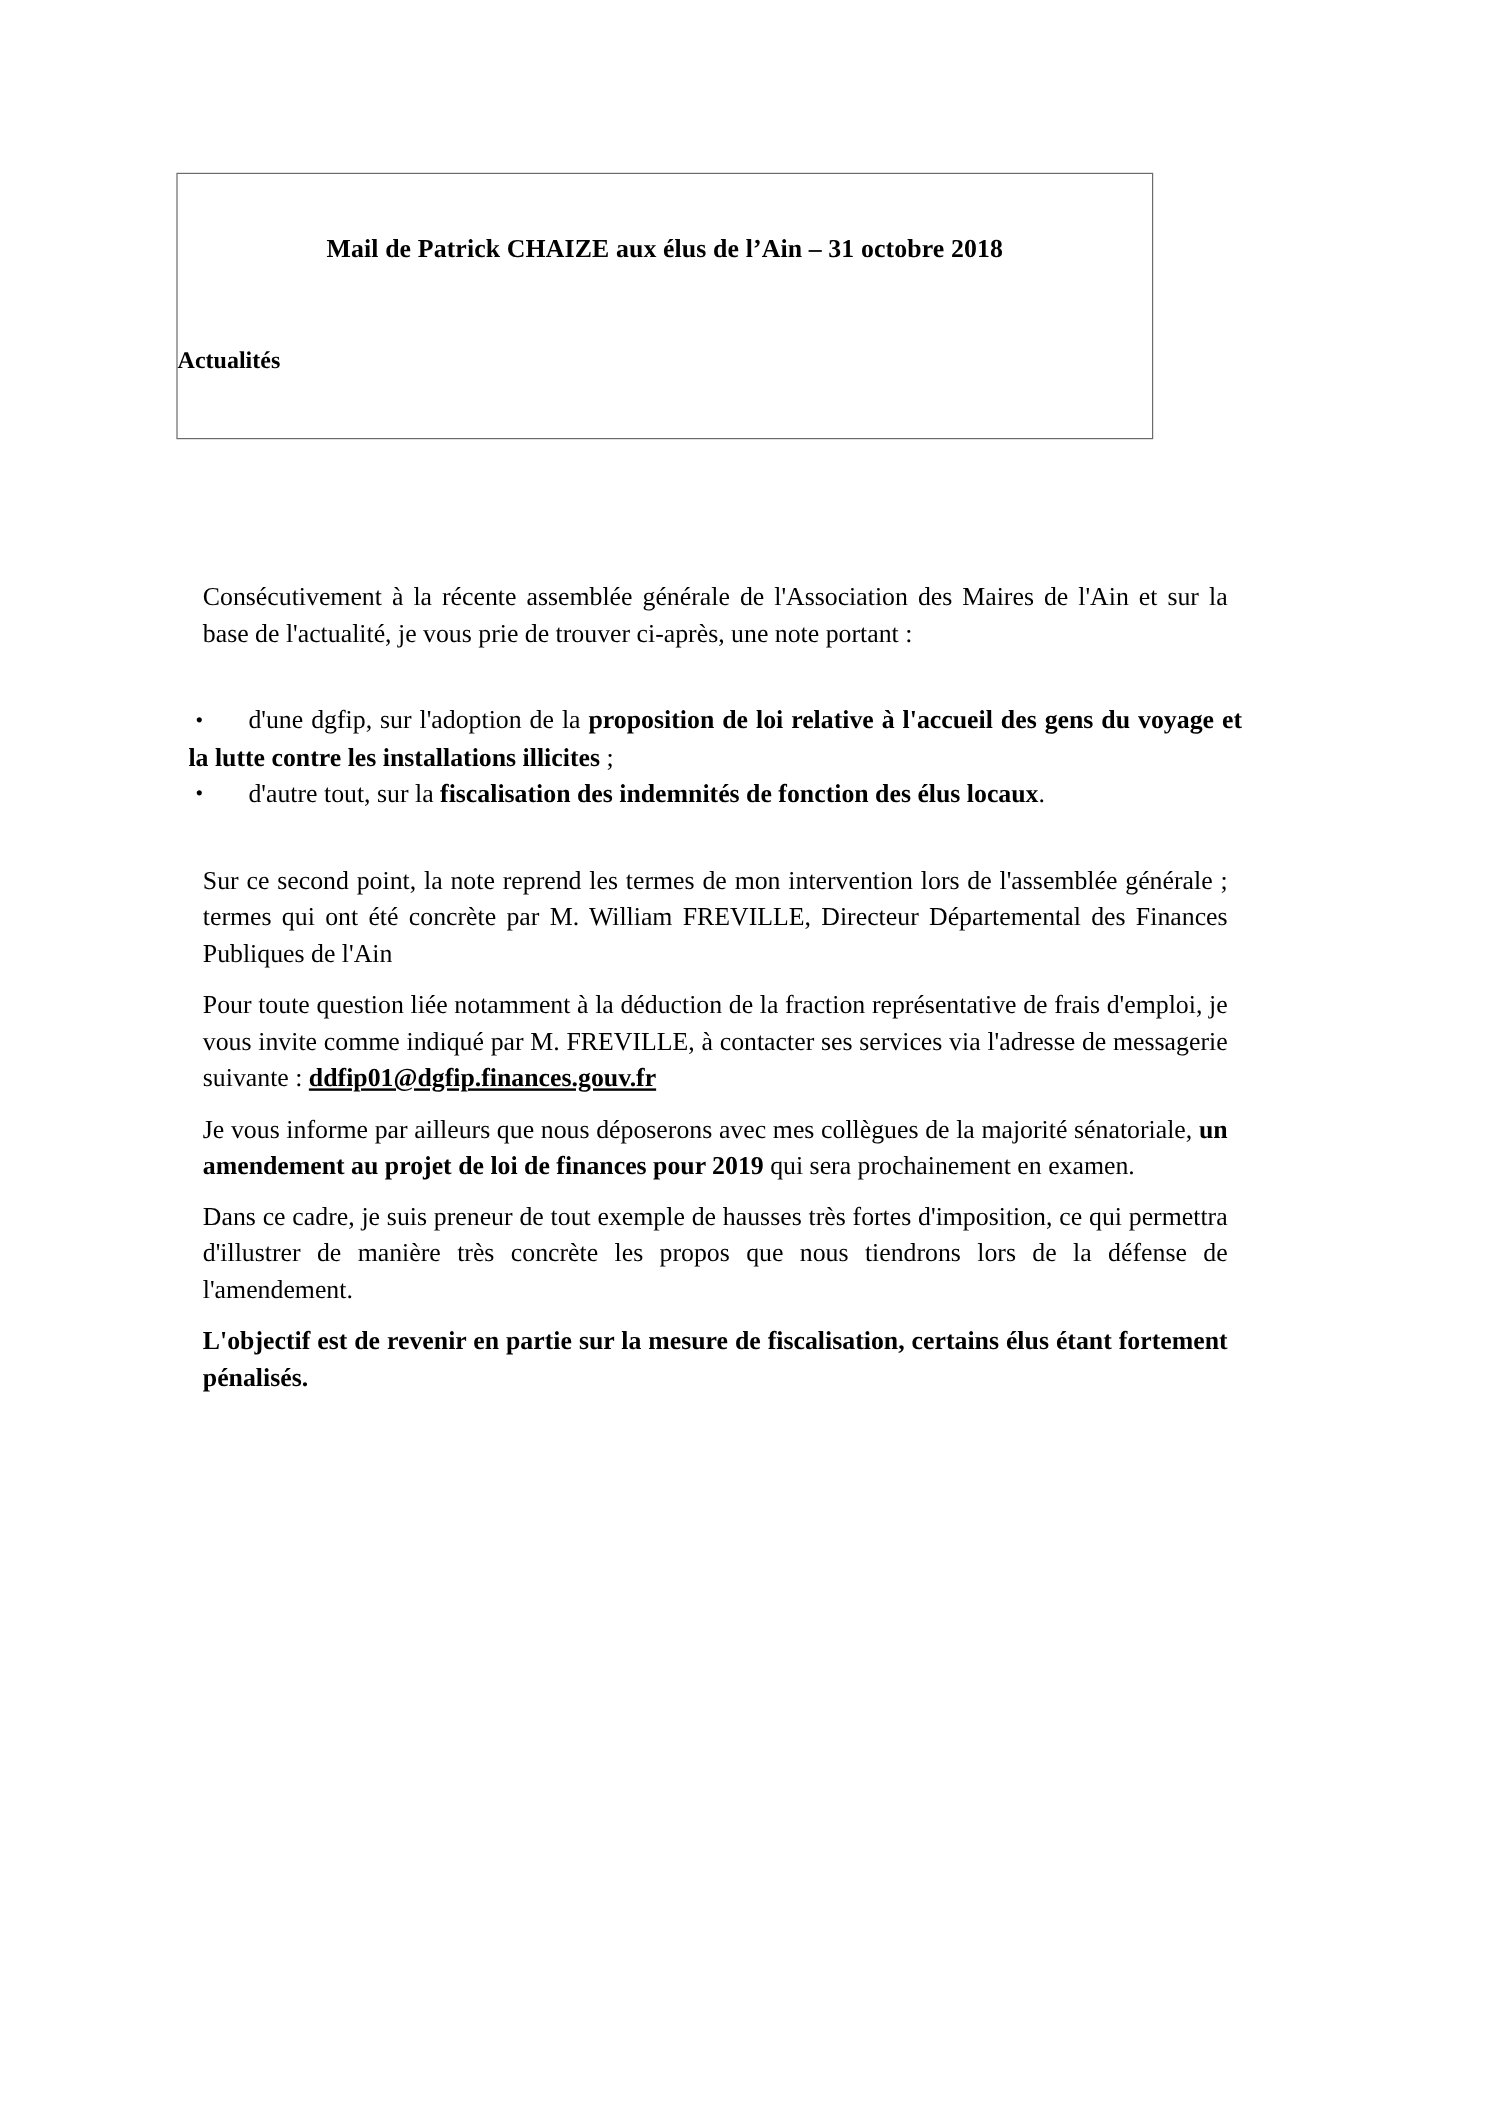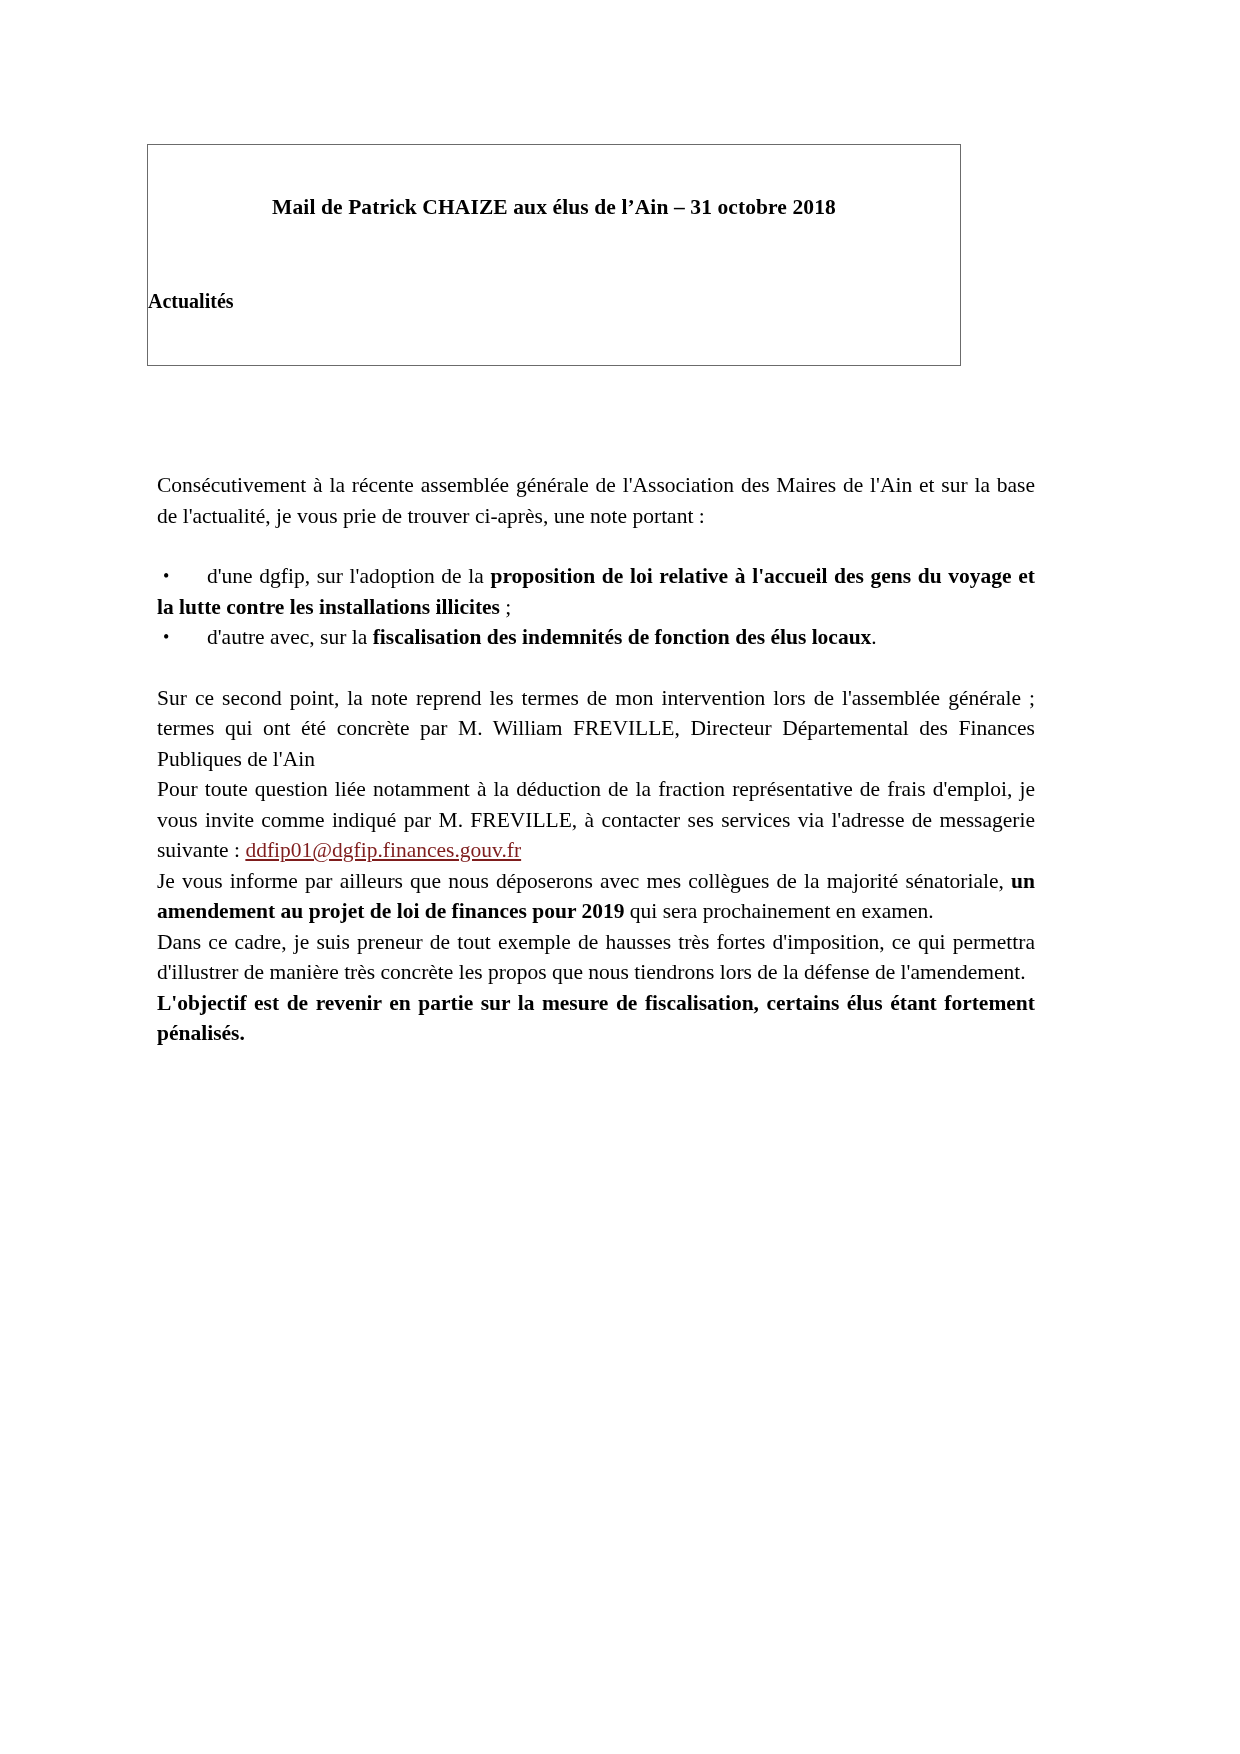--- a/index.html
+++ b/index.html
@@ -60,21 +60,21 @@
 
   
   .body-area {
     position: absolute;
     left: 157px;
     top: 470px;
     width: 878px;
   }
 
   p.para {
-    margin: 0;
+    margin: 12px;
     font-size: 21.5px;
     line-height: 30.5px;
     text-align: justify;
     text-justify: inter-word;
   }
 
   .gap-small { height: 30px; }
   .gap-para  { height: 30px; }
 
   
@@ -99,22 +99,23 @@
     top: 0;
     width: 14px;
     text-indent: 0;
     font-size: 18px;
     line-height: 30.5px;
   }
 
   b, strong { font-weight: bold; }
 
   a.mail-link {
-    color: #7f1d1d;
+    color: #000000;
     text-decoration: underline;
+    font-weight: bold;
   }
 </style>
 </head>
 <body>
 
 <div class="page">
 
   <div class="header-box">
     <div class="header-title">Mail de Patrick CHAIZE aux élus de l’Ain – 31 octobre 2018</div>
     <div class="header-subtitle">Actualités</div>
@@ -124,21 +125,21 @@
 
     <p class="para">Consécutivement à la récente assemblée générale de l'Association des Maires de l'Ain et sur la base de l'actualité, je vous prie de trouver ci-après, une note portant :</p>
 
     <div class="gap-small"></div>
 
     <ul class="bullets">
       <li>
         <span class="bullet-dot">•</span><span>d'une dgfip, sur l'adoption de la </span><b>proposition de loi relative à l'accueil des gens du voyage et la lutte contre les installations illicites</b><span> ;</span>
       </li>
       <li>
-        <span class="bullet-dot">•</span><span>d'autre avec, sur la </span><b>fiscalisation des indemnités de fonction des élus locaux</b><span>.</span>
+        <span class="bullet-dot">•</span><span>d'autre tout, sur la </span><b>fiscalisation des indemnités de fonction des élus locaux</b><span>.</span>
       </li>
     </ul>
 
     <div class="gap-para"></div>
 
     <p class="para">Sur ce second point, la note reprend les termes de mon intervention lors de l'assemblée générale ; termes qui ont été concrète par M. William FREVILLE, Directeur Départemental des Finances Publiques de l'Ain</p>
 
     <p class="para"><span>Pour toute question liée notamment à la déduction de la fraction représentative de frais d'emploi, je vous invite comme indiqué par M. FREVILLE, à contacter ses services via l'adresse de messagerie suivante : </span><a class="mail-link" href="#">ddfip01@dgfip.finances.gouv.fr</a></p>
 
     <p class="para"><span>Je vous informe par ailleurs que nous déposerons avec mes collègues de la majorité sénatoriale, </span><b>un amendement au projet de loi de finances pour 2019</b><span> qui sera prochainement en examen.</span></p>

